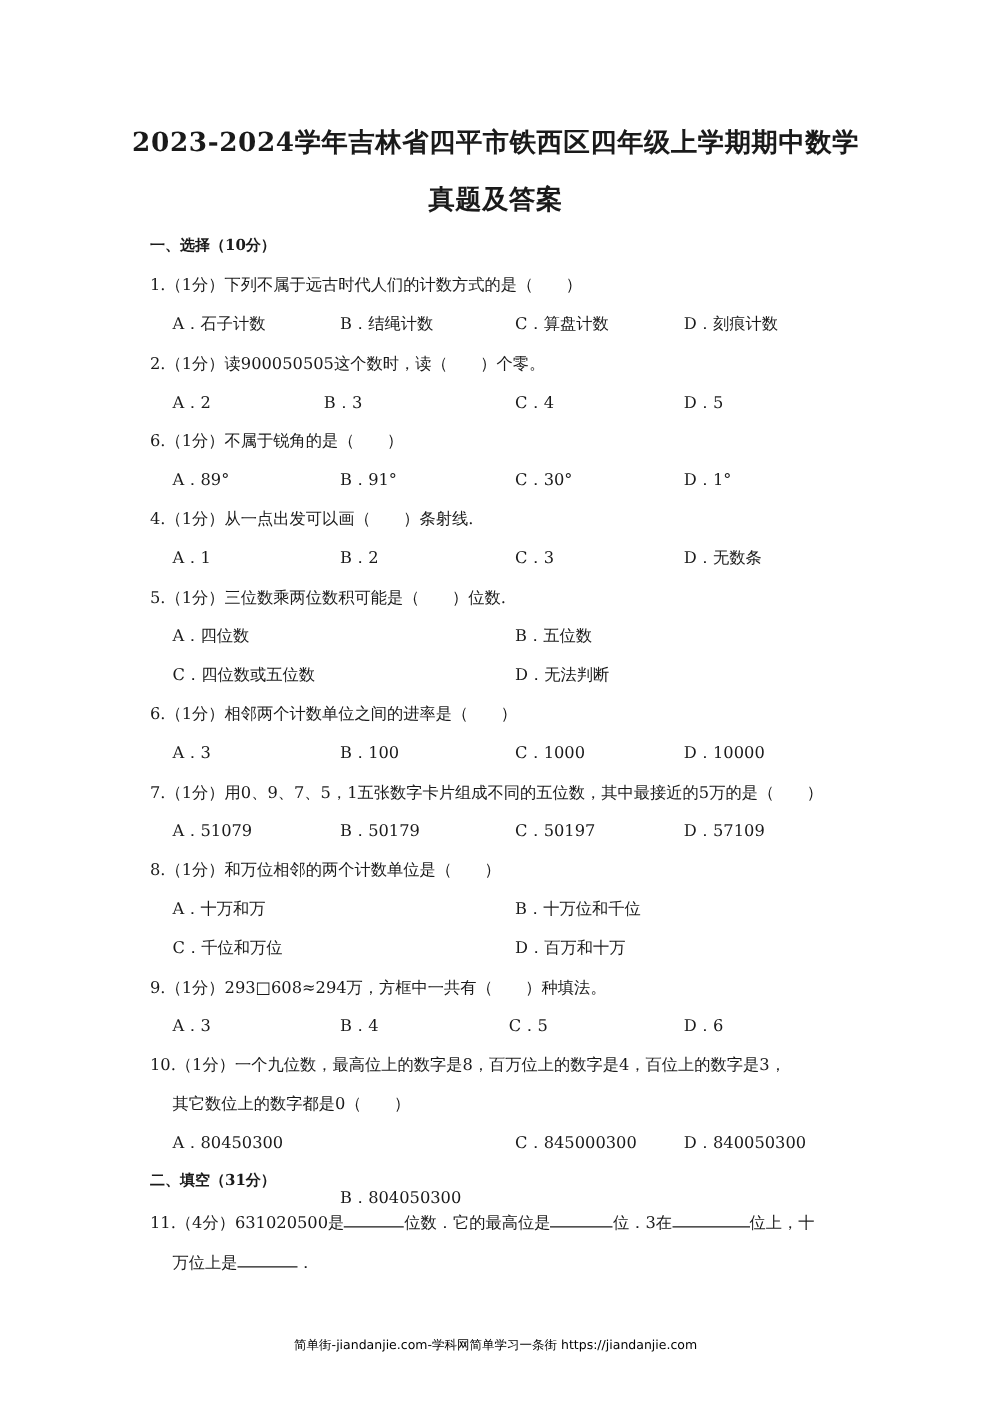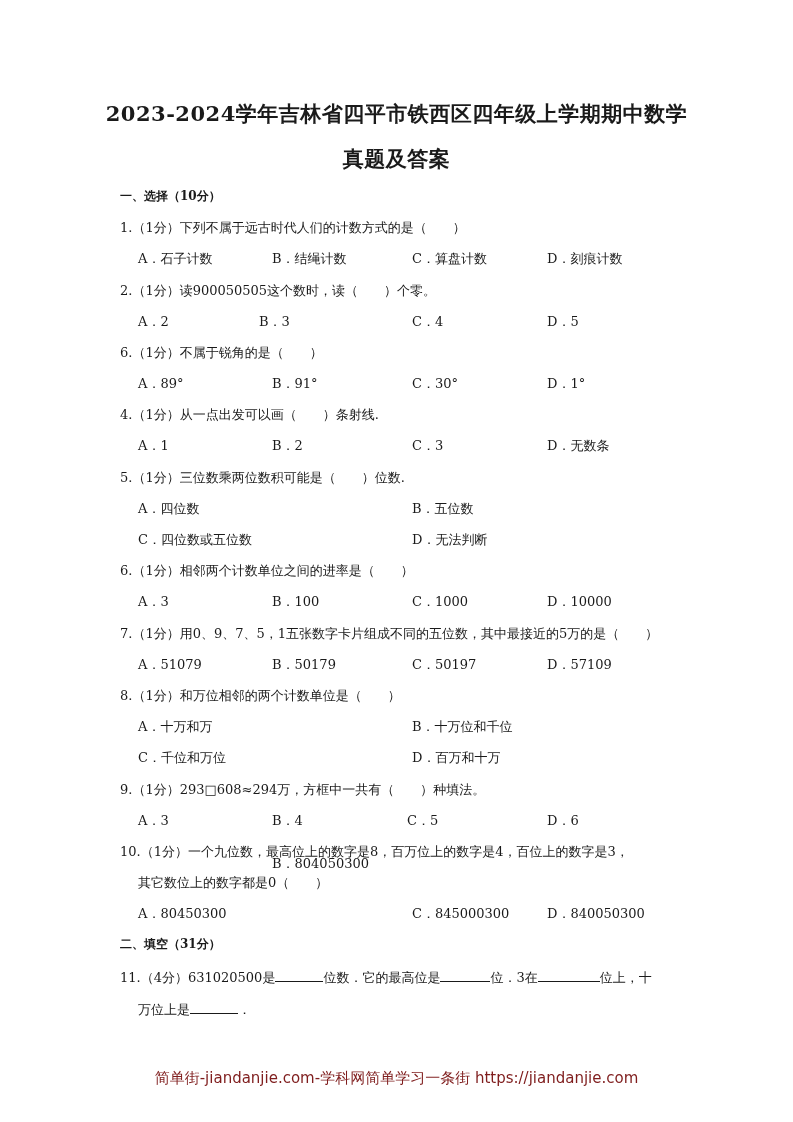--- a/index.html
+++ b/index.html
@@ -8,21 +8,21 @@
   .title { position: absolute; left: 0; width: 793px; text-align: center;
            font-weight: bold; font-size: 21px; letter-spacing: 0.5px; }
   .t1 { top: 100px; }
   .t2 { top: 145px; font-family: Liberation Mono, monospace; }
   .sec { position: absolute; left: 120px; font-weight: bold; font-size: 12px; }
   .q { position: absolute; left: 120px; font-size: 13px; white-space: nowrap; }
   .q-cont { position: absolute; left: 138px; font-size: 13px; white-space: nowrap; }
   .opt { position: absolute; font-size: 13px; white-space: nowrap; }
   .blank { display: inline-block; border-bottom: 1px solid #1a1a1a; height: 14px; vertical-align: baseline; }
   .footer { position: absolute; top: 1069px; left: 0; width: 793px; text-align: center;
-            font-family: "DejaVu Sans", "Liberation Sans", sans-serif; font-size: 15px; color: #7f1d1d; }
+            font-family: "DejaVu Sans", "Liberation Sans", sans-serif; font-size: 10px; color: #000000; }
 </style>
 </head>
 <body>
 
 <div>
   <div class="title t1">2023-2024学年吉林省四平市铁西区四年级上学期期中数学</div>
   <div class="title t2">真题及答案</div>
 
   <div class="sec" style="top:188px">一、选择（10分）</div>
 
@@ -76,21 +76,21 @@
 
   <div class="q" style="top:781px">9.（1分）293□608≈294万，方框中一共有（　　）种填法。</div>
   <div class="opt" style="top:812px;left:138px">A．3</div>
   <div class="opt" style="top:812px;left:272px">B．4</div>
   <div class="opt" style="top:812px;left:407px">C．5</div>
   <div class="opt" style="top:812px;left:547px">D．6</div>
 
   <div class="q" style="top:843px">10.（1分）一个九位数，最高位上的数字是8，百万位上的数字是4，百位上的数字是3，</div>
   <div class="q-cont" style="top:874px">其它数位上的数字都是0（　　）</div>
   <div class="opt" style="top:905px;left:138px">A．80450300</div>
-  <div class="opt" style="top:855px;left:272px">B．804050300</div>
+  <div class="opt" style="top:949px;left:272px">B．804050300</div>
   <div class="opt" style="top:905px;left:412px">C．845000300</div>
   <div class="opt" style="top:905px;left:547px">D．840050300</div>
 
   <div class="sec" style="top:936px">二、填空（31分）</div>
 
   <div class="q" style="top:967px">
     <span>11.（4分）631020500是</span><span class="blank" style="width:48px"></span><span>位数．它的最高位是</span><span class="blank" style="width:50px"></span><span>位．3在</span><span class="blank" style="width:62px"></span><span>位上，十</span>
   </div>
   <div class="q-cont" style="top:999px">
     <span>万位上是</span><span class="blank" style="width:48px"></span><span>．</span>

